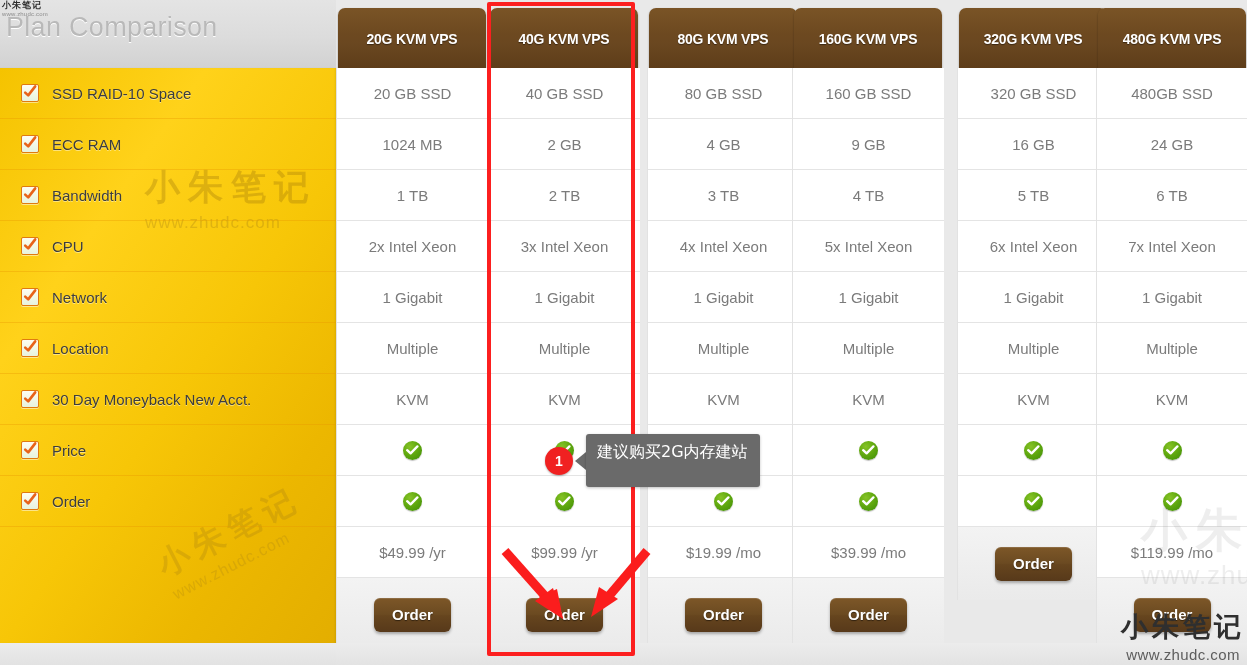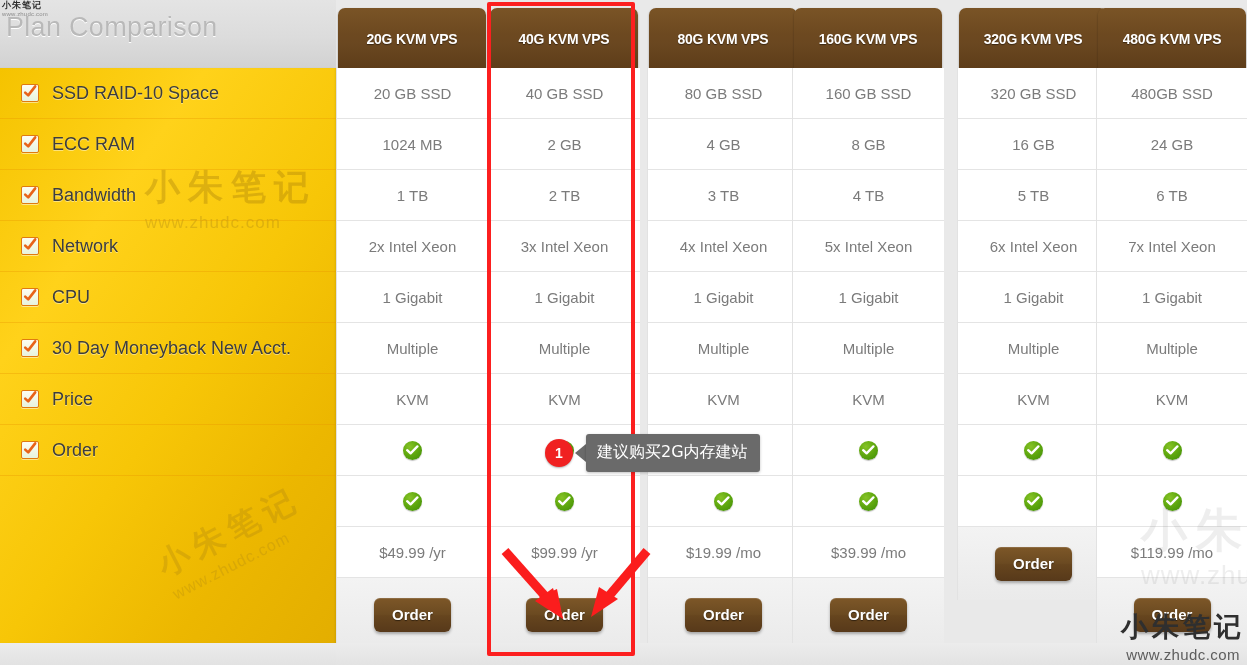--- a/index.html
+++ b/index.html
@@ -62,21 +62,21 @@
   .feat-row:last-child{border-bottom:1px solid rgba(232,150,0,.35);}
   .chk{
     width:16px;height:16px;margin-left:21px;margin-right:13px;
     flex:0 0 16px;position:relative;border-radius:2px;
     background:linear-gradient(to bottom,#fdfdf2,#e7f3dd);
     border:1px solid #e07a10;
     box-shadow:0 1px 0 rgba(255,255,255,.5);
   }
   .chk svg{position:absolute;left:0px;top:-1px;}
   .feat-label{
-    font-size:18px;color:#3d3d3d;
+    font-size:15px;color:#3d3d3d;
     text-shadow:0 1px 0 rgba(255,255,255,.45);
     white-space:nowrap;
   }
 
   
   .wm-cn{
     position:absolute;pointer-events:none;user-select:none;
     font-family:"DejaVu Serif",serif;font-weight:bold;
     white-space:nowrap;
   }
@@ -166,21 +166,21 @@
     display:flex;align-items:center;justify-content:center;
     box-shadow:0 1px 2px rgba(0,0,0,.3);
     font-family:"Liberation Sans",sans-serif;
   }
   .tip-arrow{
     width:0;height:0;border-top:9px solid transparent;border-bottom:9px solid transparent;
     border-right:11px solid #6a6a6a;margin-left:2px;
   }
   .tip-body{
     background:#6a6a6a;color:#fff;font-size:16px;
-    padding:8px 12px 9px 11px;border-radius:3px;white-space:nowrap;
+    padding:8px 12px 24px 11px;border-radius:3px;white-space:nowrap;
     font-family:"DejaVu Sans","Liberation Sans",sans-serif;
     box-shadow:0 1px 3px rgba(0,0,0,.25);
   }
   .arrow-svg{position:absolute;z-index:48;pointer-events:none;}
 
   
   .wm-c{position:absolute;pointer-events:none;user-select:none;white-space:nowrap;z-index:5;}
   .wm-c .cn{font-family:"DejaVu Serif",serif;font-weight:bold;color:rgba(120,120,120,.13);letter-spacing:9px;}
   .wm-c .url{font-family:"Liberation Sans",sans-serif;color:rgba(120,120,120,.13);letter-spacing:1px;}
 
@@ -241,29 +241,37 @@
               </svg>
             </span>
             <span class="feat-label">Bandwidth</span>
           </div>
           <div class="feat-row">
             <span class="chk">
               <svg width="16" height="16" viewBox="0 0 16 16">
                 <path d="M3.2,8.6 L6.2,11.4 L13.2,2.4" stroke="#e8631a" stroke-width="2.6" fill="none" stroke-linecap="round" stroke-linejoin="round"></path>
               </svg>
             </span>
+            <span class="feat-label">CPU</span>
+          </div>
+          <div class="feat-row">
+            <span class="chk">
+              <svg width="16" height="16" viewBox="0 0 16 16">
+                <path d="M3.2,8.6 L6.2,11.4 L13.2,2.4" stroke="#e8631a" stroke-width="2.6" fill="none" stroke-linecap="round" stroke-linejoin="round"></path>
+              </svg>
+            </span>
             <span class="feat-label">Network</span>
           </div>
           <div class="feat-row">
             <span class="chk">
               <svg width="16" height="16" viewBox="0 0 16 16">
                 <path d="M3.2,8.6 L6.2,11.4 L13.2,2.4" stroke="#e8631a" stroke-width="2.6" fill="none" stroke-linecap="round" stroke-linejoin="round"></path>
               </svg>
             </span>
-            <span class="feat-label">CPU</span>
+            <span class="feat-label">Location</span>
           </div>
           <div class="feat-row">
             <span class="chk">
               <svg width="16" height="16" viewBox="0 0 16 16">
                 <path d="M3.2,8.6 L6.2,11.4 L13.2,2.4" stroke="#e8631a" stroke-width="2.6" fill="none" stroke-linecap="round" stroke-linejoin="round"></path>
               </svg>
             </span>
             <span class="feat-label">30 Day Moneyback New Acct.</span>
           </div>
           <div class="feat-row">
@@ -385,21 +393,21 @@
               <button class="order-btn">Order</button>
             </div>
           </div>
         </div>
         <div class="col" style="left: 456px;">
           <div class="col-head">
             <span>160G KVM VPS</span>
           </div>
           <div class="cells">
             <div class="cell">160 GB SSD</div>
-            <div class="cell">8 GB</div>
+            <div class="cell">9 GB</div>
             <div class="cell">4 TB</div>
             <div class="cell">5x Intel Xeon</div>
             <div class="cell">1 Gigabit</div>
             <div class="cell">Multiple</div>
             <div class="cell">KVM</div>
             <div class="cell">
               <span class="check-badge">
                 <svg width="13" height="11" viewBox="0 0 13 11">
                   <path d="M1.2,5.2 L4.6,8.4 L11.4,1.4" stroke="#ffffff" stroke-width="2.3" fill="none" stroke-linecap="round" stroke-linejoin="round"></path>
                 </svg>

